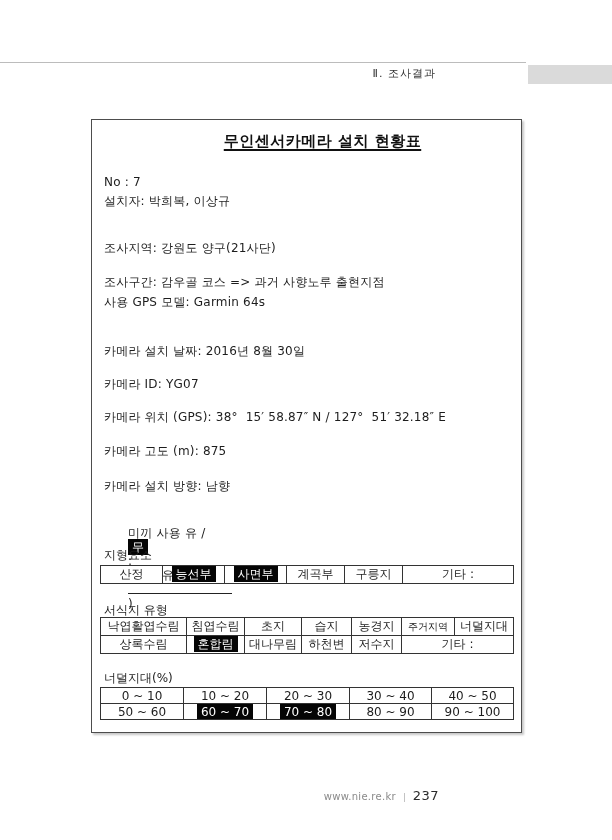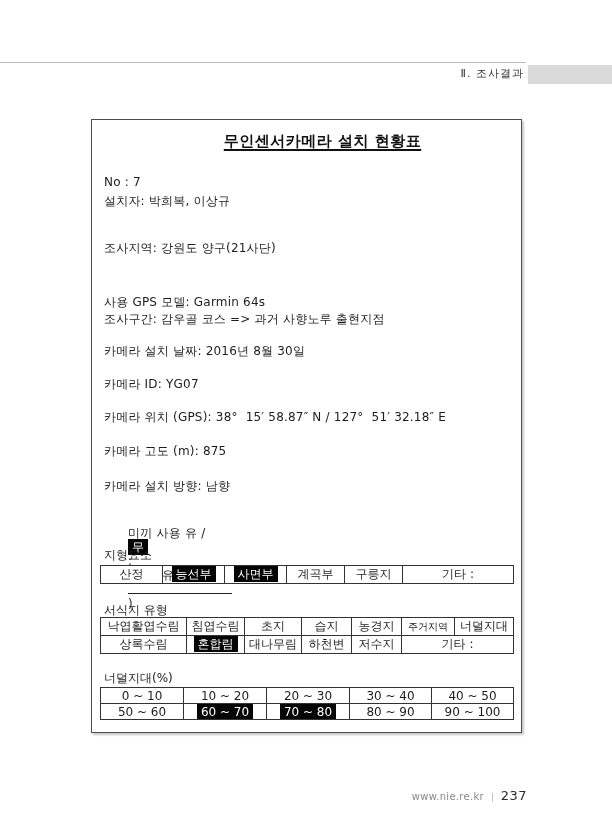--- a/index.html
+++ b/index.html
@@ -1,40 +1,40 @@
 <!DOCTYPE html>
 <html><head>
 <meta charset="utf-8">
 <style>
   html,body{margin:0;padding:0;}
   body{
     width:612px;height:840px;background:#ffffff;
     font-family:"DejaVu Sans","Liberation Sans",sans-serif;
     color:#222;overflow:hidden;
   }
-  .page{position:relative;width:612px;height:840px;background:#ffffff;}
+  .page{position:relative;width:524px;height:840px;background:#ffffff;}
 
   
   .header-line{position:absolute;top:62px;left:0;width:526px;height:1px;background:#bcbcbc;}
   .header-label{position:absolute;top:66px;right:88px;font-size:11px;color:#333;letter-spacing:1px;white-space:pre;}
   .header-box{position:absolute;top:65px;left:528px;width:84px;height:19px;background:#dadada;}
 
   
   .form-box{
     position:absolute;left:91px;top:119px;width:429px;height:612px;
     border:1px solid #4d4d4d;background:#fff;
     box-shadow:2px 2px 2px rgba(0,0,0,0.22);
   }
   .form-title{position:absolute;top:12px;left:16px;width:100%;text-align:center;
     font-size:15px;font-weight:bold;color:#111;letter-spacing:0.5px;}
   .form-title span{text-decoration:underline;text-underline-offset:3px;text-decoration-thickness:1.5px;}
 
   .field{position:absolute;left:12px;font-size:12px;line-height:14px;color:#1d1d1d;
     letter-spacing:0.2px;white-space:pre;}
-  .f0{top:55px;}  .f1{top:74px;}  .f2{top:121px;} .f3{top:155px;margin-top:37px;} .f4{top:175px;}
+  .f0{top:55px;}  .f1{top:74px;}  .f2{top:121px;} .f3{top:155px;} .f4{top:175px;}
   .f5{top:224px;} .f6{top:257px;} .f7{top:290px;} .f8{top:324px;} .f9{top:359px;}
   .f10{top:392px;}
 
   .hl{background:#050505;color:#ffffff;padding:1px 4px;}
   .bait-answer{margin-left:34px;}
   .blank{display:inline-block;width:104px;height:11px;border-bottom:1px solid #222;vertical-align:baseline;}
 
   .tbl-label{position:absolute;left:12px;font-size:12px;color:#1d1d1d;white-space:pre;}
   .l-terrain{top:427px;} .l-habitat{top:482px;} .l-cover{top:550px;}
 

